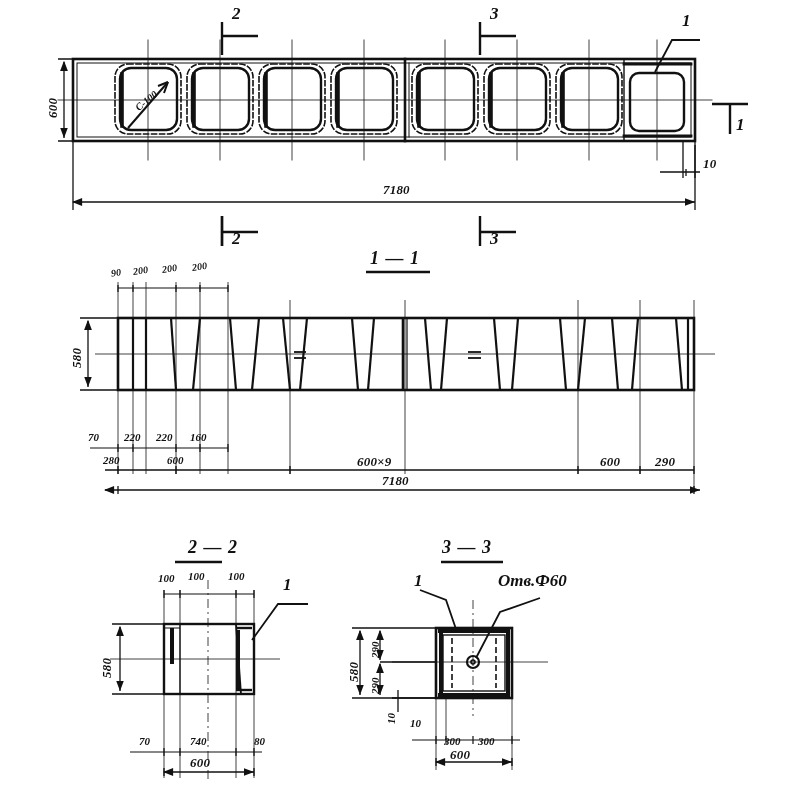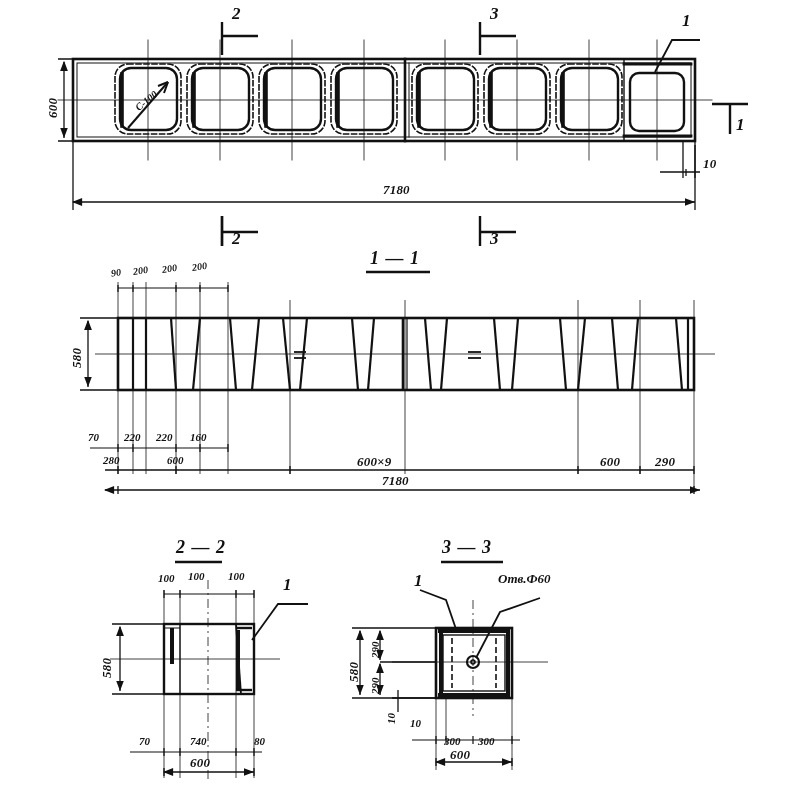--- a/index.html
+++ b/index.html
@@ -9,21 +9,21 @@
   svg{position:absolute;left:0;top:0;width:800px;height:800px;}
 
   .lbl{position:absolute;font-family:"Liberation Serif",serif;font-weight:bold;
        font-style:italic;color:#111;white-space:nowrap;line-height:1;}
   .dim{font-size:13px;letter-spacing:.2px;}
   .dim-s{font-size:11px;}
   .dim-xs{font-size:10px;}
   .title{font-size:18px;letter-spacing:1px;}
   .mark{font-size:17px;}
   .vert{transform-origin:left top;}
-  .note{font-size:13px;}
+  .note{font-size:17px;}
 </style>
 </head>
 <body>
 
 <div id="sheet">
 
 <svg viewBox="0 0 800 800">
   <defs>
     <marker id="ar" markerWidth="9" markerHeight="9" refX="8" refY="3" orient="auto">
       <path d="M0,0 L8,3 L0,6 z" fill="#111"></path>
@@ -371,21 +371,21 @@
 
 <div class="lbl dim-s" style="left:103px;top:455px;">280</div>
 <div class="lbl dim-s" style="left:167px;top:455px;">600</div>
 
 <div class="lbl dim" style="left:357px;top:455px;">600×9</div>
 <div class="lbl dim" style="left:600px;top:455px;">600</div>
 <div class="lbl dim" style="left:655px;top:455px;">290</div>
 
 <div class="lbl dim" style="left:382px;top:474px;">7180</div>
 
-<div class="lbl title" style="left:176px;top:538px;">2 — 2</div>
+<div class="lbl title" style="left:188px;top:538px;">2 — 2</div>
 
 <div class="lbl dim-s" style="left:158px;top:573px;">100</div>
 <div class="lbl dim-s" style="left:188px;top:571px;">100</div>
 <div class="lbl dim-s" style="left:228px;top:571px;">100</div>
 
 <div class="lbl dim vert" style="left:100px;top:678px;transform:rotate(-90deg);">580</div>
 
 <div class="lbl dim-s" style="left:139px;top:736px;">70</div>
 <div class="lbl dim-s" style="left:190px;top:736px;">740</div>
 <div class="lbl dim-s" style="left:254px;top:736px;text-align:right;">80</div>

